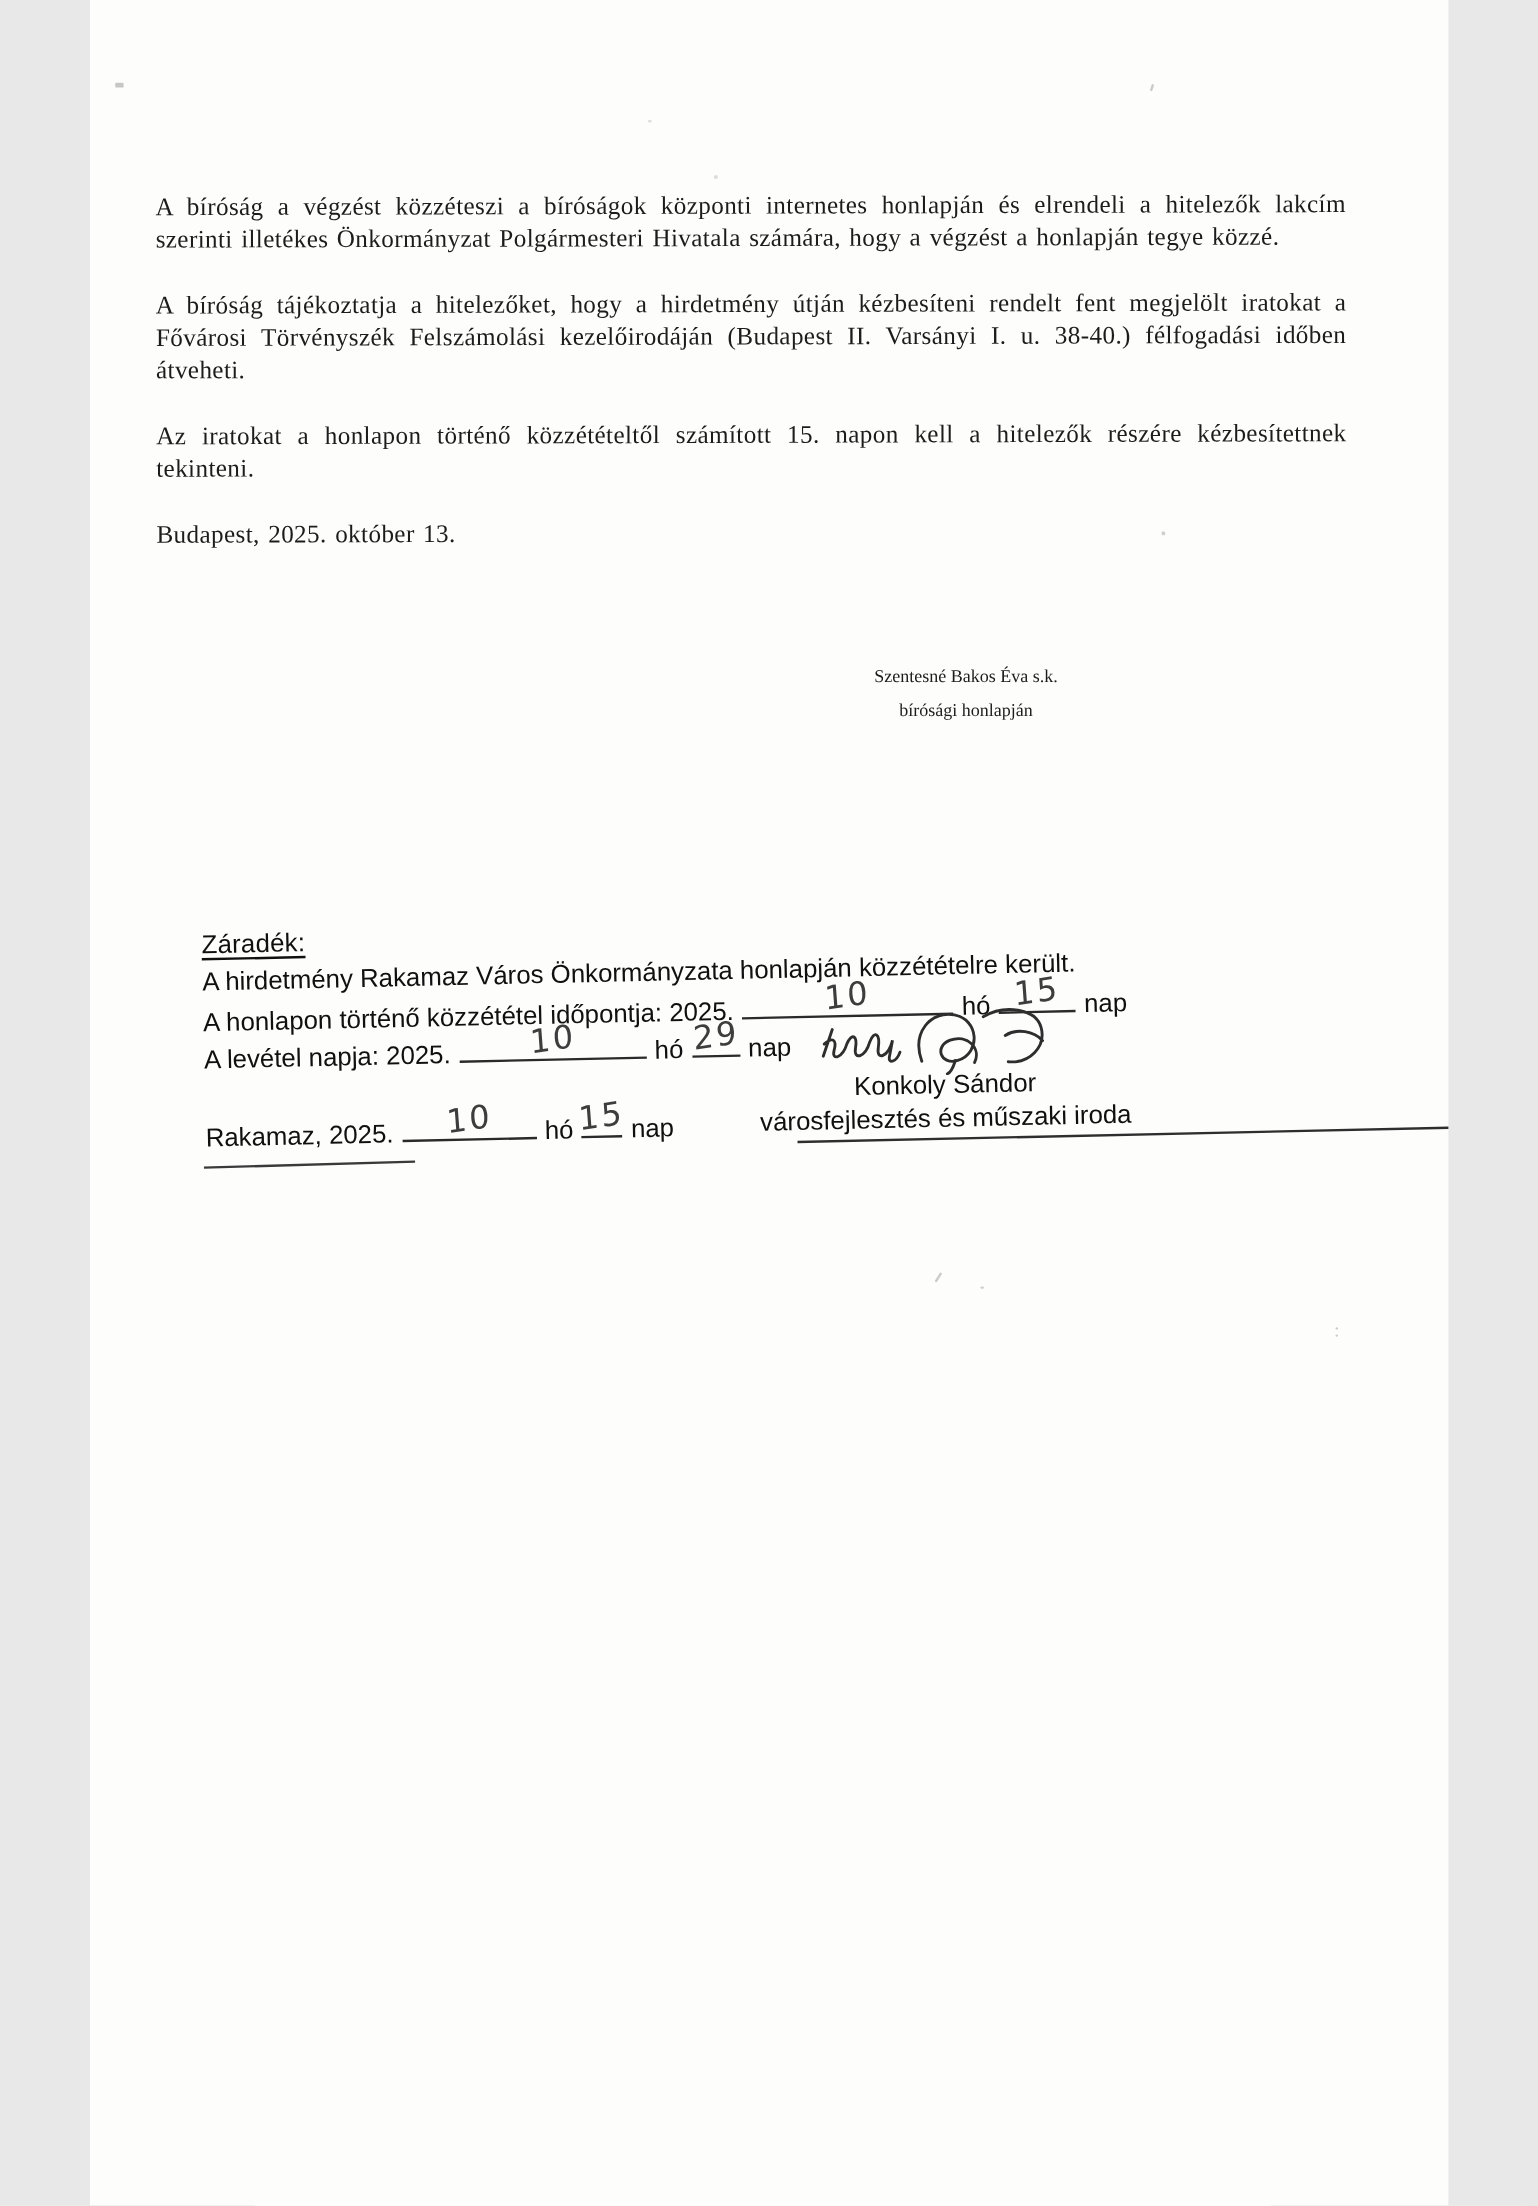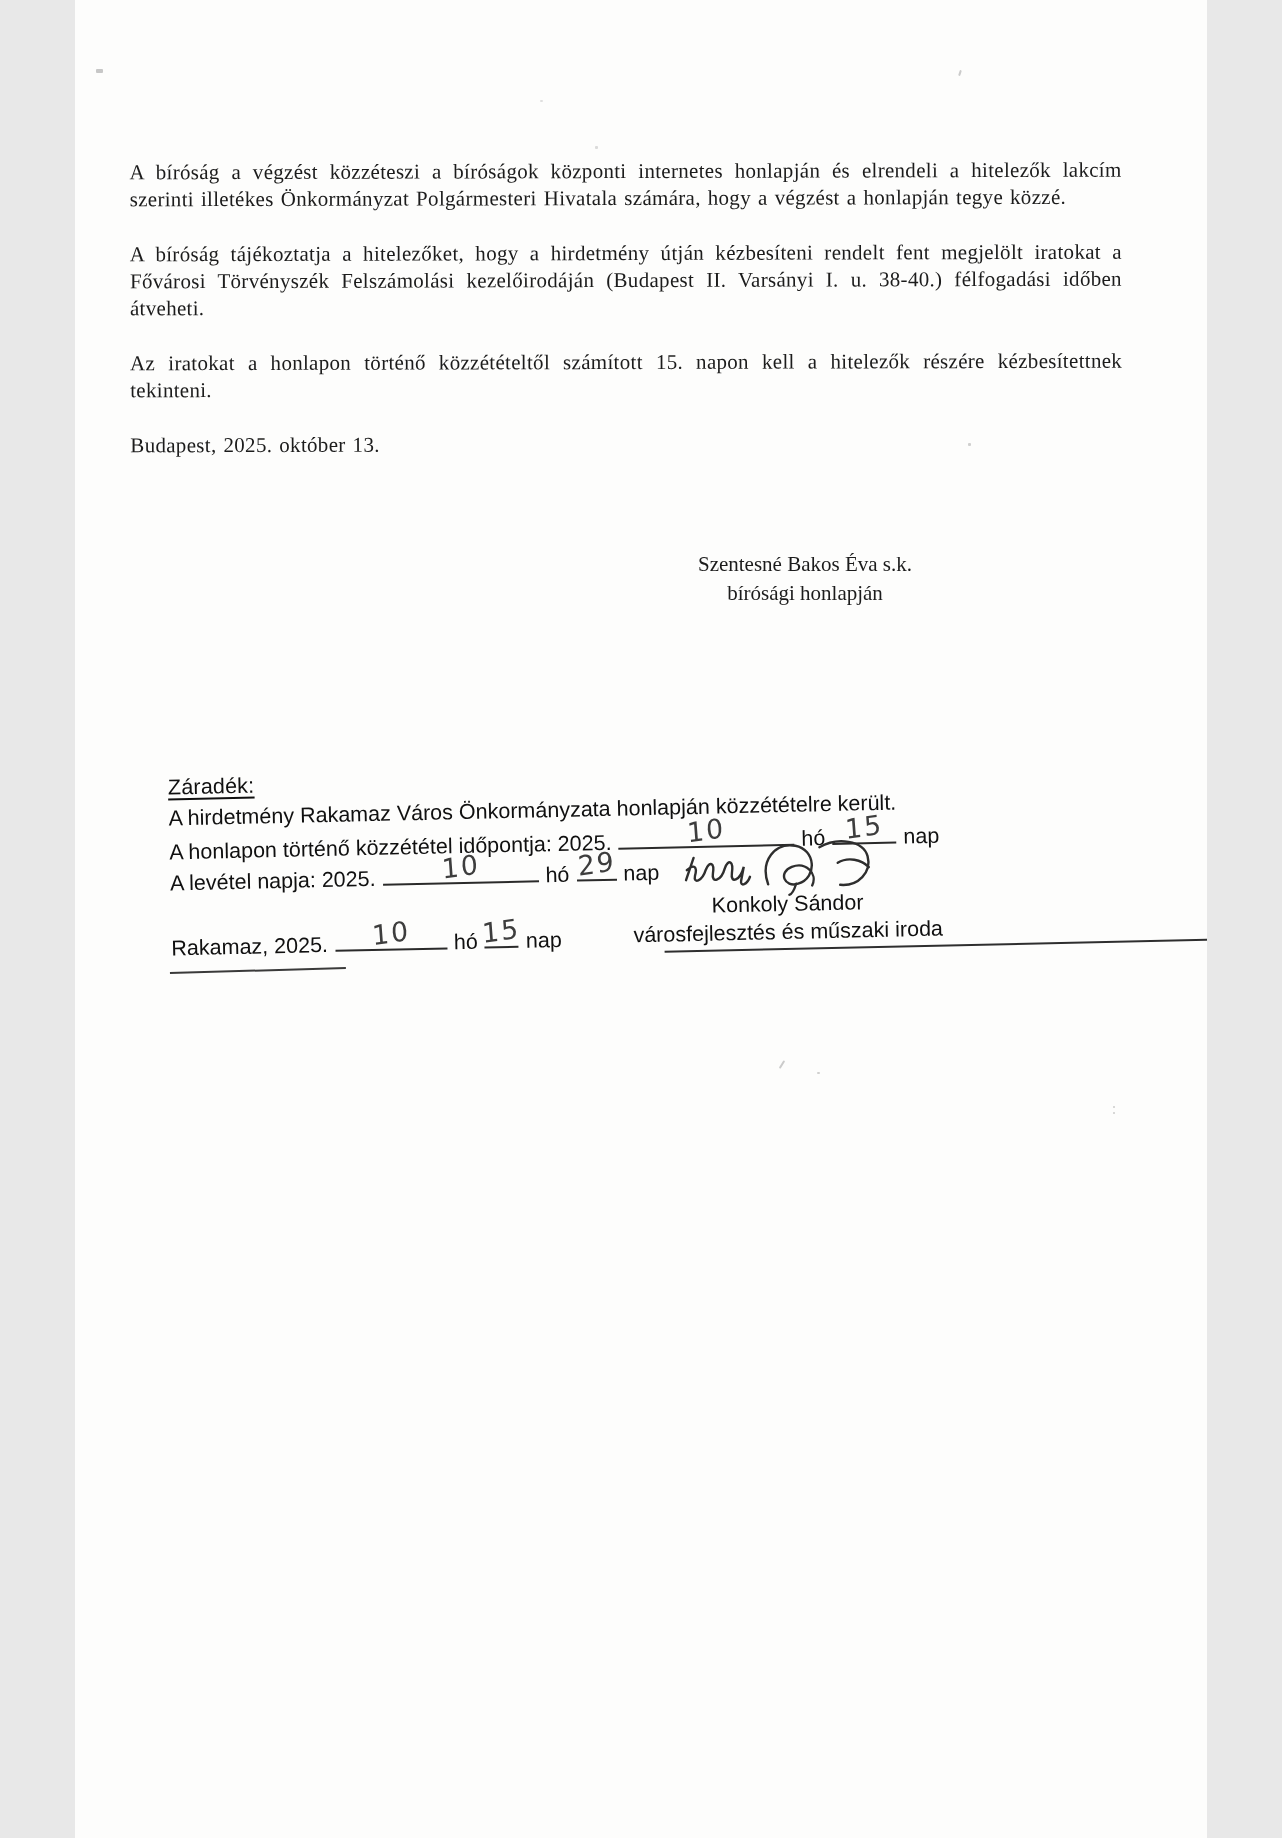--- a/index.html
+++ b/index.html
@@ -21,21 +21,21 @@
     letter-spacing:0.3px;
     word-spacing:1.5px;
     transform:rotate(-0.15deg);
   }
   .main-text p { margin:0 0 28px 0; }
   .main-text .dateline { text-align:left; }
 
   
   .court-signer {
     position:absolute; left:555px; top:550px; width:350px;
-    text-align:center; font-size:21px; line-height:29px;
+    text-align:center; font-size:15px; line-height:29px;
   }
 
   
   .zaradek {
     position:absolute; left:95px; top:775px; width:1090px; height:230px;
     font-family:"Liberation Sans", sans-serif;
     font-size:21.5px; color:#101010;
     transform:rotate(-1.25deg);
     transform-origin:20px 200px;
   }

